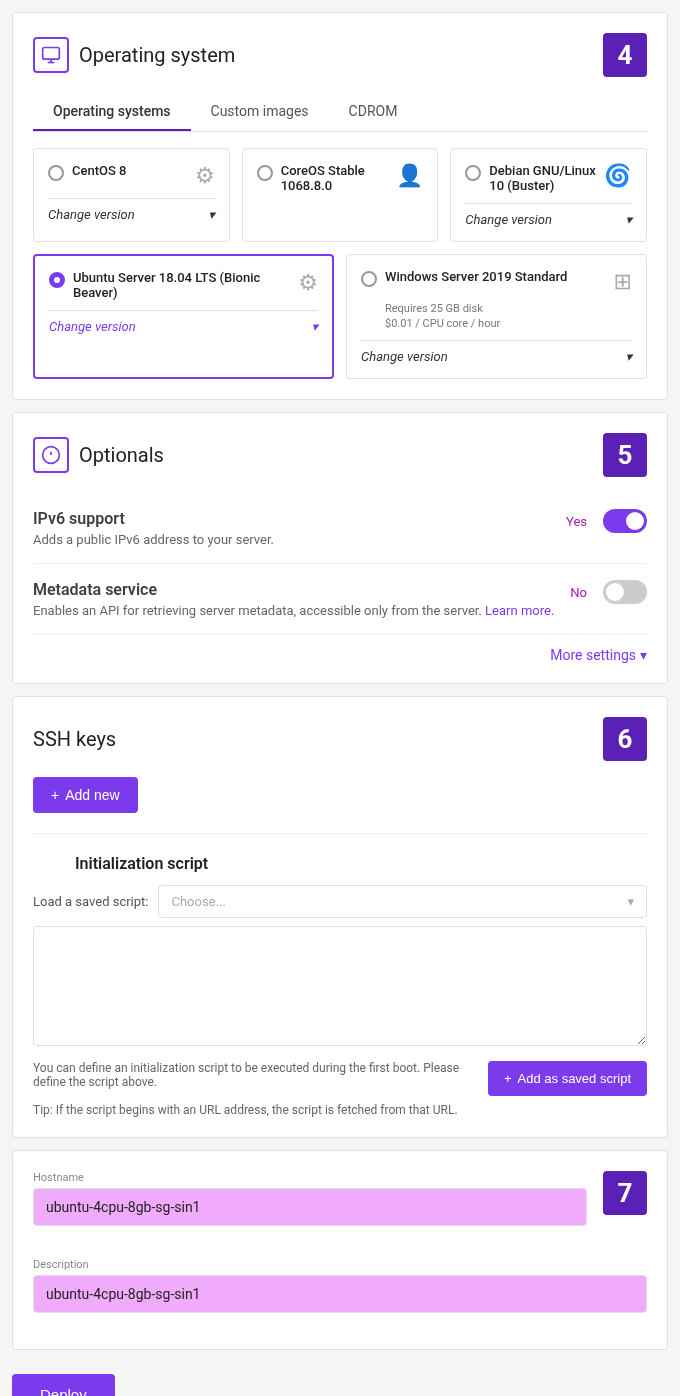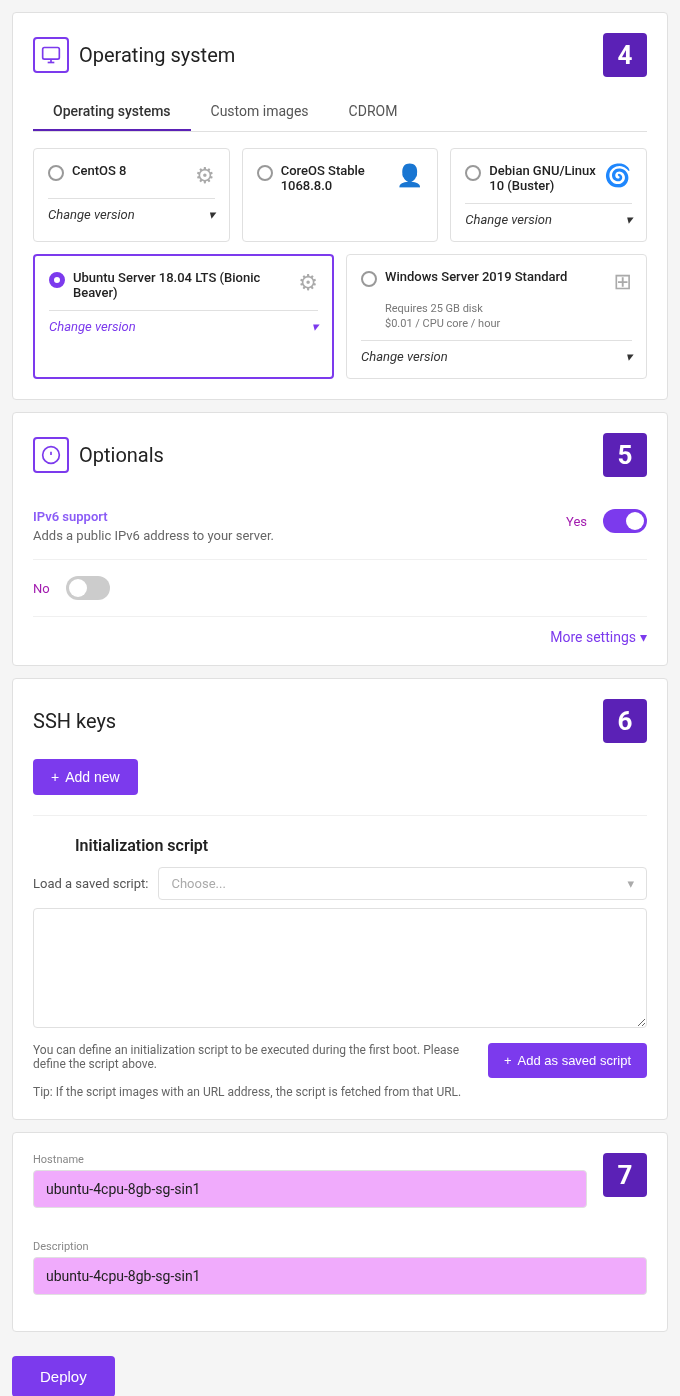--- a/index.html
+++ b/index.html
@@ -175,22 +175,22 @@
     .option-row {
       display: flex;
       align-items: flex-start;
       justify-content: space-between;
       padding: 16px 0;
       border-bottom: 1px solid #f0f0f0;
     }
 
     .option-label {
       font-weight: 600;
-      font-size: 13px;
-      color: #8b5cf6;
+      font-size: 16px;
+      color: #404040;
       margin-bottom: 4px;
     }
 
     .option-desc {
       font-size: 13px;
       color: #666;
     }
 
     .option-desc a {
       color: #7c3aed;
@@ -513,20 +513,26 @@
       <span class="toggle-label">Yes</span>
       <div class="toggle">
         <div class="toggle-track">
           <div class="toggle-thumb"></div>
         </div>
       </div>
     </div>
   </div>
 
   <div class="option-row">
+    <div>
+      <div class="option-label">Metadata service</div>
+      <div class="option-desc">
+        Enables an API for retrieving server metadata, accessible only from the server.&nbsp;<a>Learn more.</a>
+      </div>
+    </div>
     <div class="toggle-wrapper">
       <span class="toggle-label">No</span>
       <div class="toggle">
         <div class="toggle-track off">
           <div class="toggle-thumb off"></div>
         </div>
       </div>
     </div>
   </div>
 
@@ -560,21 +566,21 @@
       <span>▾</span>
     </div>
   </div>
 
   <textarea class="script-textarea" style=""></textarea>
 
   <div class="script-footer">
     <div class="script-hint">
       <span>You can define an initialization script to be executed during the first boot. Please define the script above.</span>
       <br><br>
-      <span>Tip: If the script images with an URL address, the script is fetched from that URL.</span>
+      <span>Tip: If the script begins with an URL address, the script is fetched from that URL.</span>
     </div>
     <button class="add-saved-btn">
       <span>+</span>
       <span>Add as saved script</span>
     </button>
   </div>
 </div>
 
 
 <div class="section-card">

